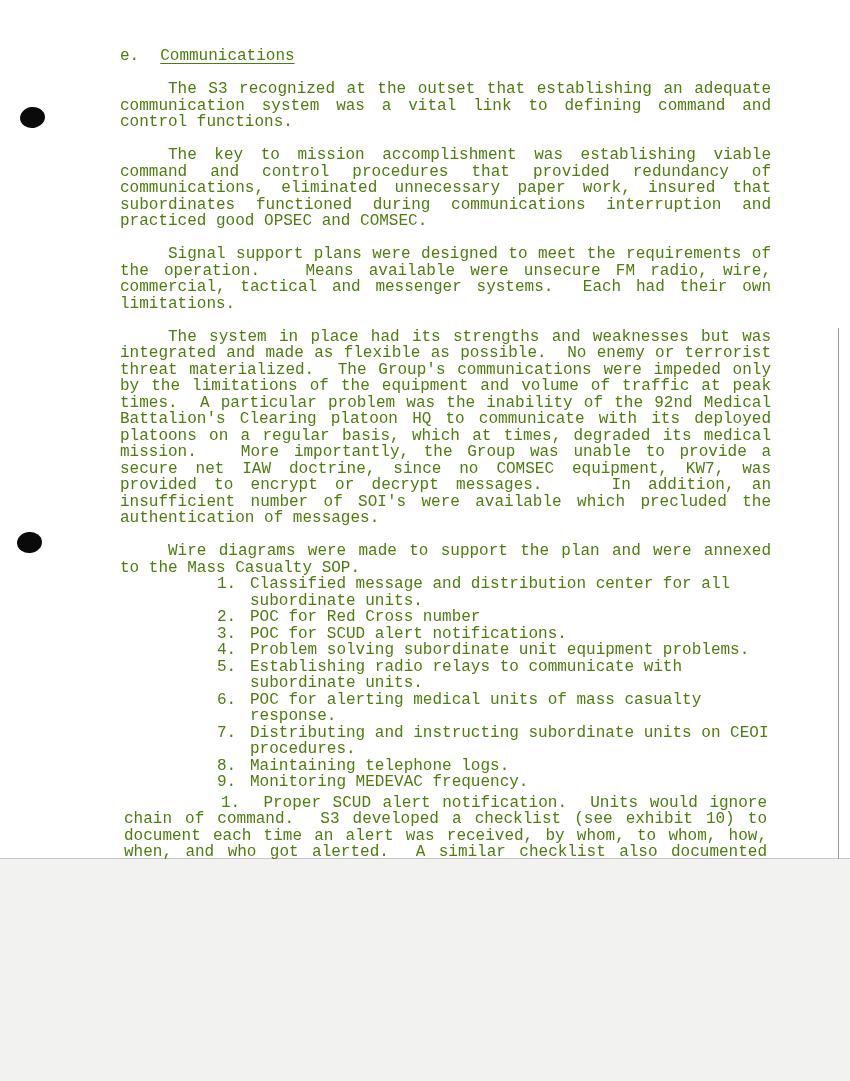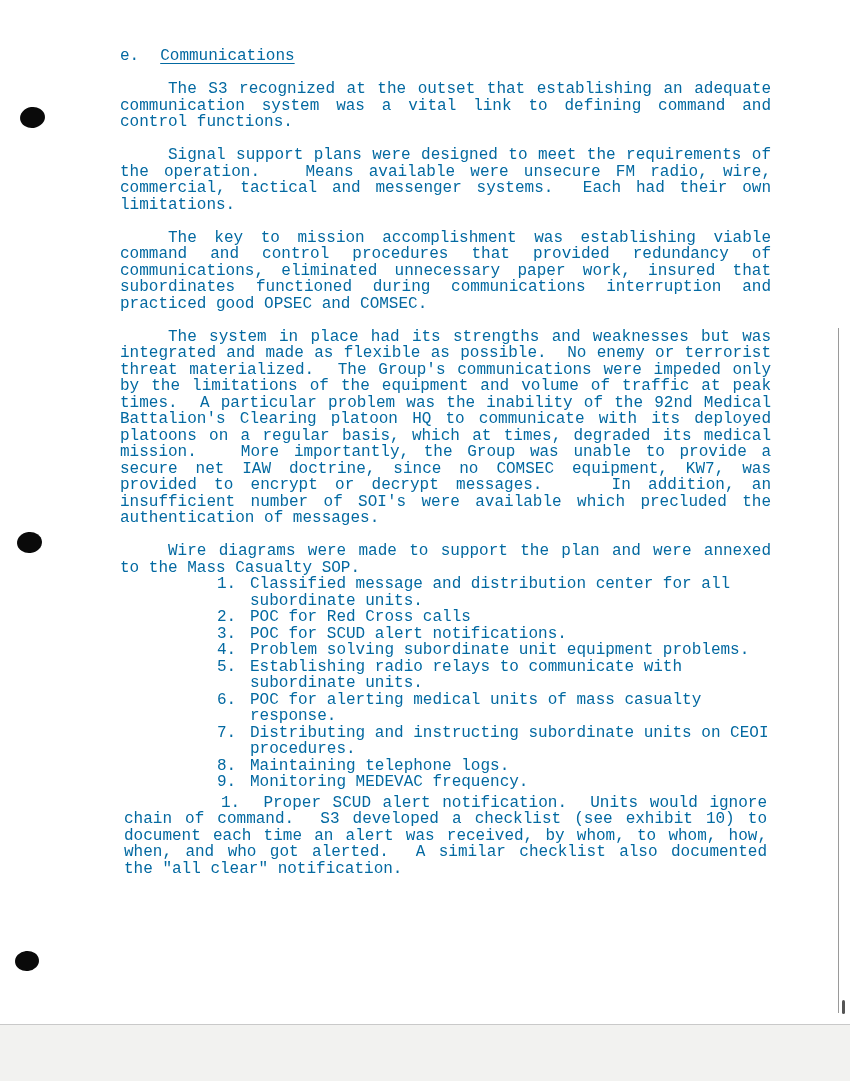--- a/index.html
+++ b/index.html
@@ -8,24 +8,24 @@
   }
   body {
     width: 850px;
     height: 1081px;
     background: #f2f2f0;
     font-family: "Liberation Mono", "DejaVu Sans Mono", monospace;
   }
   .page {
     position: relative;
     width: 850px;
-    height: 1025px;
+    height: 859px;
     background: #ffffff;
     overflow: hidden;
-    color: #0369a1;
+    color: #4d7c0f;
     box-shadow: inset 0 -1px 0 #c9c9c9;
   }
   .content {
     position: absolute;
     left: 120px;
     top: 48px;
     width: 651px;
     font-size: 16px;
     line-height: 16.5px;
     letter-spacing: 0px;
@@ -110,34 +110,34 @@
   <div class="hole-punch hp2"></div>
   <div class="hole-punch hp3"></div>
   <div class="scan-edge-line"></div>
   <div class="scan-speck"></div>
 
   <div class="content">
 
     <p class="heading"><span class="letter">e.</span><span class="title">Communications</span></p>
 
     <p class="para">The S3 recognized at the outset that establishing an adequate communication system was a vital link to defining command and control functions.</p>
+    <p class="para">The key to mission accomplishment was establishing viable command and control procedures that provided redundancy of communications, eliminated unnecessary paper work, insured that subordinates functioned during communications interruption and practiced good OPSEC and COMSEC.</p>
     <p class="para">Signal support plans were designed to meet the requirements of the operation.   Means available were unsecure FM radio, wire, commercial, tactical and messenger systems.  Each had their own limitations.</p>
-    <p class="para">The key to mission accomplishment was establishing viable command and control procedures that provided redundancy of communications, eliminated unnecessary paper work, insured that subordinates functioned during communications interruption and practiced good OPSEC and COMSEC.</p>
     <p class="para">The system in place had its strengths and weaknesses but was integrated and made as flexible as possible.  No enemy or terrorist threat materialized.  The Group's communications were impeded only by the limitations of the equipment and volume of traffic at peak times.  A particular problem was the inability of the 92nd Medical Battalion's Clearing platoon HQ to communicate with its deployed platoons on a regular basis, which at times, degraded its medical mission.   More importantly, the Group was unable to provide a secure net IAW doctrine, since no COMSEC equipment, KW7, was provided to encrypt or decrypt messages.    In addition, an insufficient number of SOI's were available which precluded the authentication of messages.</p>
     <p class="para">Wire diagrams were made to support the plan and were annexed to the Mass Casualty SOP.</p>
 
 
     <div class="task-list">
       <div class="task">
         <span class="task-num">1.</span>
         <span class="task-text">Classified message and distribution center for all subordinate units.</span>
       </div>
       <div class="task">
         <span class="task-num">2.</span>
-        <span class="task-text">POC for Red Cross calls</span>
+        <span class="task-text">POC for Red Cross number</span>
       </div>
       <div class="task">
         <span class="task-num">3.</span>
         <span class="task-text">POC for SCUD alert notifications.</span>
       </div>
       <div class="task">
         <span class="task-num">4.</span>
         <span class="task-text">Problem solving subordinate unit equipment problems.</span>
       </div>
       <div class="task">

